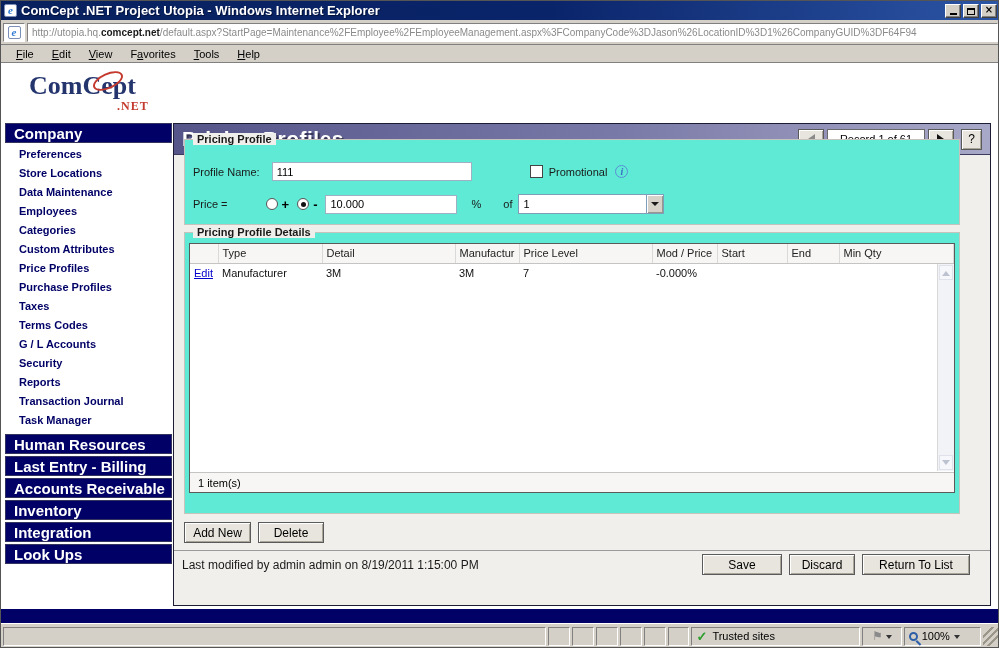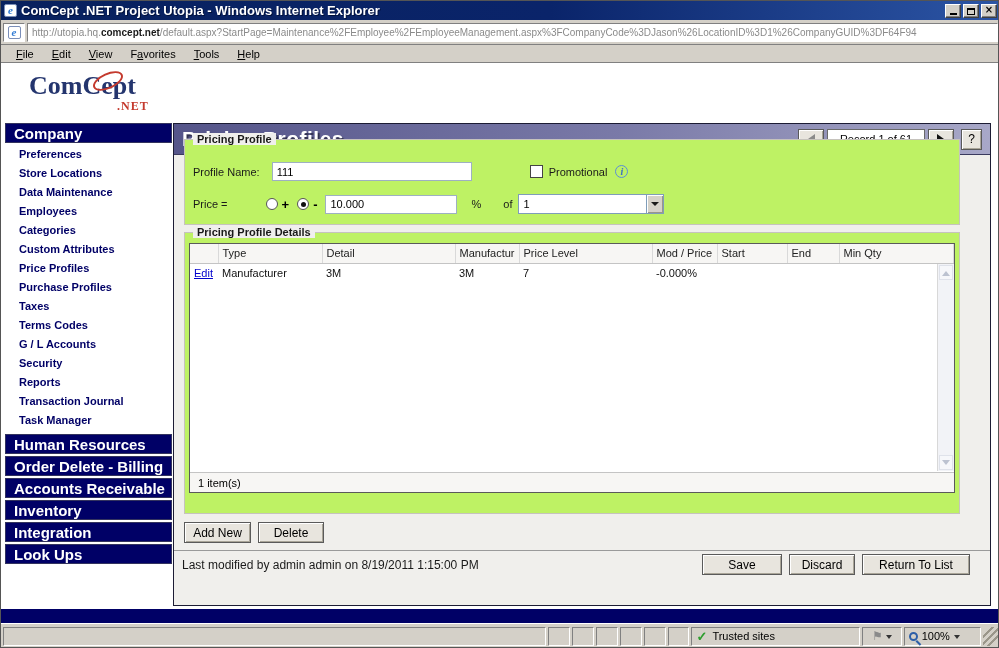--- a/index.html
+++ b/index.html
@@ -141,21 +141,21 @@
   .tri-left { width:0; height:0; border:5px solid transparent; border-right:7px solid #8a8a8a; margin-left:-4px; }
   .tri-right { width:0; height:0; border:5px solid transparent; border-left:7px solid #101010; margin-right:-4px; }
   .record-box {
     width:98px; height:21px; background:#fff; border:1px solid #6a6a6a;
     display:flex; align-items:center; justify-content:center; font-size:11px;
   }
   .help-btn { width:21px; height:21px; font-size:12px; margin-left:4px; }
 
   
   .fieldset {
-    position:absolute; left:10px; right:30px; border:1px solid #c6c3bd; background:#bef264;
+    position:absolute; left:10px; right:30px; border:1px solid #c6c3bd; background:#5eead4;
   }
   .fs-legend {
     position:absolute; top:-7px; left:8px; background:#f0efec; padding:0 4px;
     font-weight:bold; font-size:11px; color:#1a1a1a; white-space:nowrap;
   }
   .fs-profile { top:15px; height:86px; }
   .fs-details { top:108px; height:282px; }
 
   .fp-row { position:absolute; left:8px; right:8px; display:flex; align-items:center; }
   .fp-row1 { top:22px; }
@@ -332,21 +332,21 @@
     <div class="side-item">Purchase Profiles</div>
     <div class="side-item">Taxes</div>
     <div class="side-item">Terms Codes</div>
     <div class="side-item">G / L Accounts</div>
     <div class="side-item">Security</div>
     <div class="side-item">Reports</div>
     <div class="side-item">Transaction Journal</div>
     <div class="side-item">Task Manager</div>
     <div class="side-bottom">
       <div class="side-hd">Human Resources</div>
-      <div class="side-hd">Order Delete - Billing</div>
+      <div class="side-hd">Last Entry - Billing</div>
       <div class="side-hd">Accounts Receivable</div>
       <div class="side-hd">Inventory</div>
       <div class="side-hd">Integration</div>
       <div class="side-hd">Look Ups</div>
     </div>
   </div>
 
   <div class="main">
     <div class="page-titlebar">
       <span class="page-title">Pricing Profiles</span>

